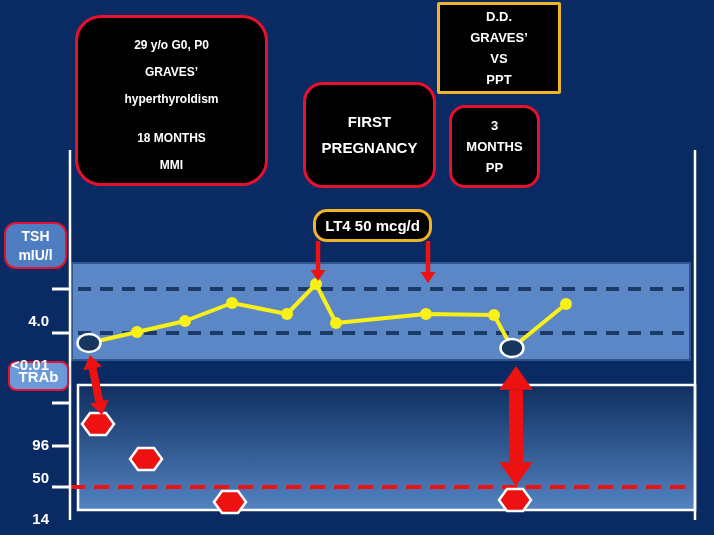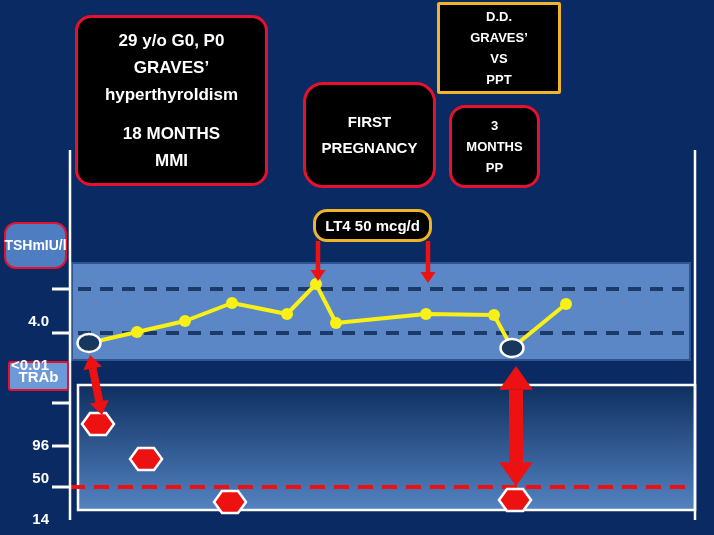--- a/index.html
+++ b/index.html
@@ -9,38 +9,38 @@
     font-family:"Liberation Sans","DejaVu Sans",sans-serif;
     font-weight:bold;color:var(--text,#ffffff);
   }
   .slide *{box-sizing:border-box;}
   #chart-svg{position:absolute;left:0;top:0;z-index:1;}
   .callout{position:absolute;z-index:2;background:var(--black,#000000);
     display:flex;flex-direction:column;align-items:center;justify-content:center;
     text-align:center;line-height:1.55;}
   .red-border{border:3px solid var(--redborder,#e8112d);}
   .gold-border{border:3px solid var(--gold,#f0b429);}
-  .patient{left:75px;top:15px;width:193px;height:171px;border-radius:16px;
-    border-width:3.5px;font-size:17px;line-height:27px;justify-content:flex-start;
+  .patient{left:75px;top:15px;width:193px;height:171px;border-radius:26px;
+    border-width:3.5px;font-size:12px;line-height:27px;justify-content:center;
     padding-top:9px;}
   .patient .gap{margin-top:12px;}
   .firstpreg{left:303px;top:82px;width:133px;height:106px;border-radius:20px;
     font-size:15px;line-height:26px;}
   .dd{left:437px;top:2px;width:124px;height:92px;border-radius:2px;
     font-size:13px;line-height:21px;}
   .pp3{left:449px;top:105px;width:91px;height:83px;border-radius:16px;
     font-size:13px;line-height:21px;}
   .lt4{left:313px;top:209px;width:119px;height:33px;border-radius:14px;
     font-size:15px;}
-  .axisbox{position:absolute;z-index:2;display:flex;flex-direction:row;
+  .axisbox{position:absolute;z-index:2;display:flex;flex-direction:column;
     align-items:center;justify-content:center;text-align:center;}
   .tshbox{left:4px;top:222px;width:63px;height:47px;border-radius:12px;
     border:2.5px solid var(--redborder,#e8112d);background:var(--tshfill,#4f7dc2);
     font-size:14px;line-height:19px;}
-  .trabbox{left:8px;top:361px;width:61px;height:30px;border-radius:3px;
+  .trabbox{left:8px;top:361px;width:61px;height:30px;border-radius:8px;
     border:2px solid var(--redborder,#e8112d);background:var(--trabfill,#6c99d8);
     font-size:15px;}
   .tick{position:absolute;z-index:2;left:0;width:49px;height:18px;
     text-align:right;font-size:15px;line-height:18px;margin-top:32px;}
   .tick-1{top:280px;}
   .tick-2{top:324px;}
   .tick-3{top:404px;}
   .tick-4{top:437px;}
   .tick-5{top:478px;}
 </style>

